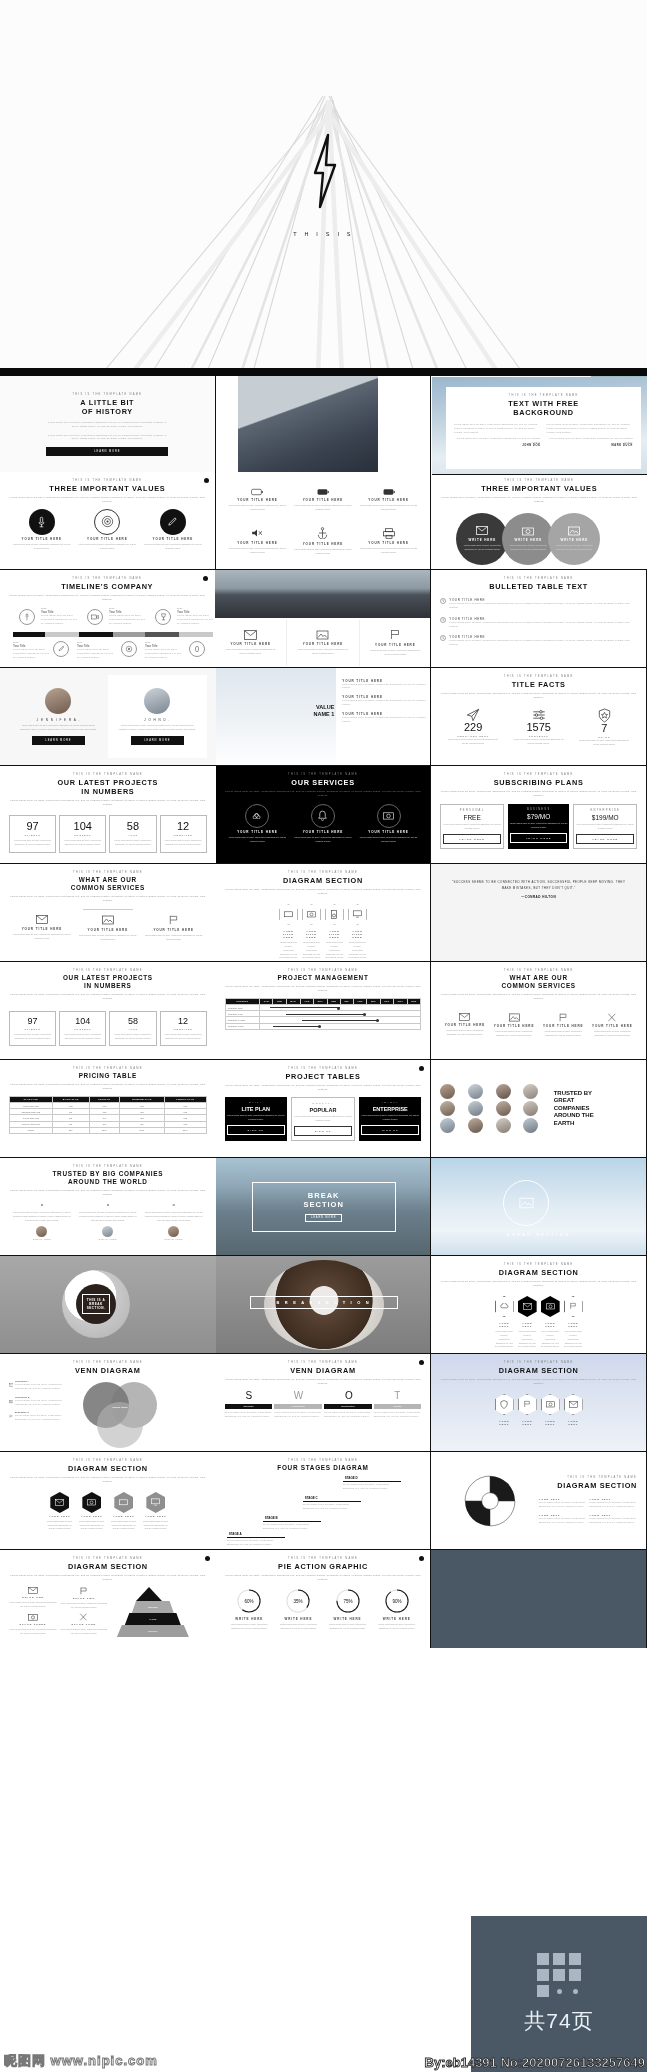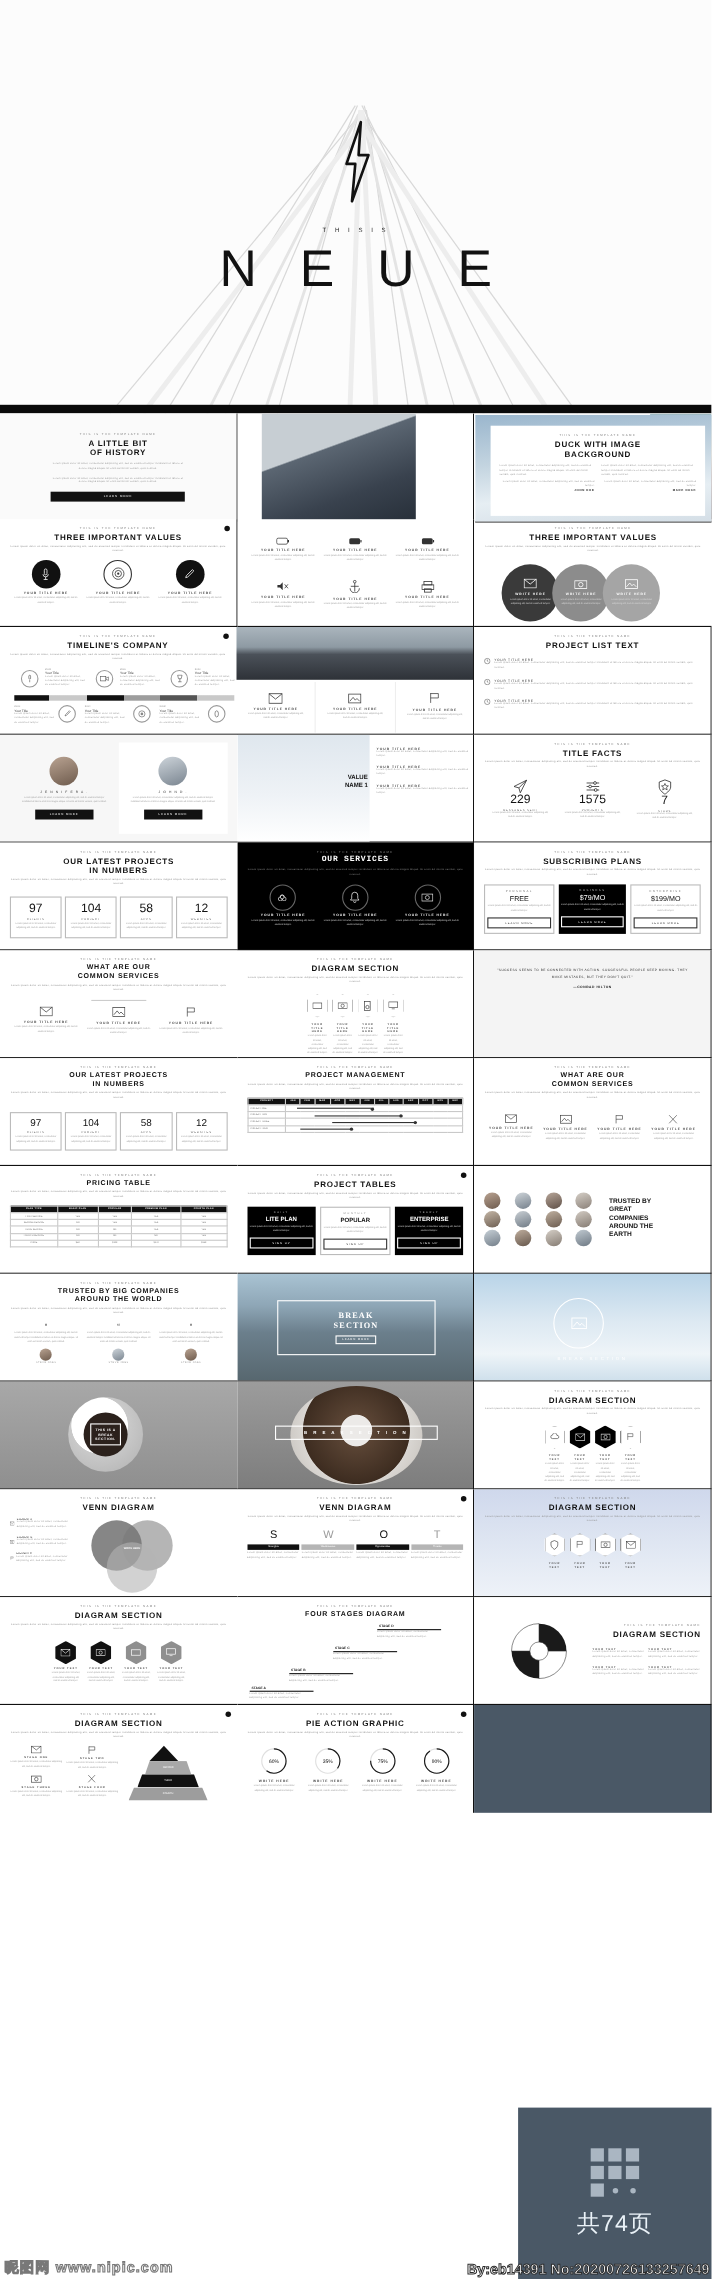--- a/index.html
+++ b/index.html
@@ -104,21 +104,20 @@
         <path d="M329 100 L342 376"></path>
       <path d="M326 118 L130 376"></path>
         <path d="M332 118 L500 376"></path>
     </g>
   </svg>
   <div class="hero-inner">
     <svg class="bolt" viewBox="0 0 30 76">
       <path d="M19 2 L6 40 L14 40 L11 74 L26 32 L17 32 Z" fill="none" stroke="#111" stroke-width="2.4" stroke-linejoin="round"></path>
     </svg>
     <div class="hero-kicker">T H I S   I S</div>
-    <div class="hero-title">N E U E</div>
   </div>
   <div class="hero-rule"></div>
 </div>
 
 <div class="grid">
 
   <div class="slide">
     <div class="pad" style="display:flex;align-items:center;justify-content:center;background:#fafafa;">
       <div style="width:62%;">
         <div class="kicker">THIS IS THE TEMPLATE NAME</div>
@@ -409,21 +408,21 @@
           </svg>
         <div class="ttl">YOUR TITLE HERE</div>
         <div class="body3" style="width:72%;">Lorem ipsum dolor sit amet, consectetur adipiscing elit, sed do eiusmod tempor.</div>
       </div>
     </div>
   </div>
 
   <div class="slide">
     <div class="pad">
       <div class="kicker">THIS IS THE TEMPLATE NAME</div>
-      <div class="stitle">PROJECT LIST TEXT</div>
+      <div class="stitle">BULLETED TABLE TEXT</div>
       <div style="margin-top:7px;">
         <div style="display:flex;align-items:flex-start;gap:3px;margin-bottom:7px;">
           <svg width="6" height="6" viewBox="0 0 12 12">
               <circle cx="6" cy="6" r="5" fill="none" stroke="#555" stroke-width="1"></circle>
               <path d="M6 3 V6 L8 7.5" stroke="#555" stroke-width="1" fill="none"></path>
             </svg>
           <div style="flex:1;">
             <div style="font-size:3px;color:#444;letter-spacing:.6px;">YOUR TITLE HERE</div>
             <div class="lorem">Lorem ipsum dolor sit amet, consectetur adipiscing elit, sed do eiusmod tempor incididunt ut labore et dolore magna aliqua. Ut enim ad minim veniam, quis nostrud.</div>
           </div>
@@ -555,21 +554,21 @@
           <div class="numlbl">WEBSITES</div>
           <div class="body3">Lorem ipsum dolor sit amet, consectetur adipiscing elit, sed do eiusmod tempor.</div>
         </div>
       </div>
     </div>
   </div>
 
   <div class="slide" style="background:#000;">
     <div class="pad">
       <div class="kicker" style="color:#888;">THIS IS THE TEMPLATE NAME</div>
-      <div class="stitle" style="color:#fff;font-family:Liberation Mono, monospace;">OUR SERVICES</div>
+      <div class="stitle" style="color:#fff;">OUR SERVICES</div>
       <div class="sub" style="color:#888;">Lorem ipsum dolor sit amet, consectetur adipiscing elit, sed do eiusmod tempor incididunt ut labore et dolore magna aliqua. Ut enim ad minim veniam, quis nostrud.</div>
       <div style="display:flex;justify-content:space-around;margin-top:6px;">
         <div style="width:30%;">
           <div class="circ" style="width:24px;height:24px;border:.6px solid #666;margin:0 auto;">
               <svg width="12" height="7" viewBox="0 0 22 12">
                 <path d="M7 6 a3.2 3.2 0 1 1 3.2 3 a3.2 3.2 0 1 0 3.2 -3 a3.2 3.2 0 1 0 -3.2 3 a3.2 3.2 0 1 1 -3.2 -3" fill="none" stroke="#fff" stroke-width="1.1"></path>
               </svg>
             </div>
           <div class="ttl w">YOUR TITLE HERE</div>
           <div class="body3 w">Lorem ipsum dolor sit amet, consectetur adipiscing elit, sed do eiusmod tempor.</div>
@@ -978,21 +977,21 @@
           <div class="body3">Lorem ipsum dolor sit amet, consectetur adipiscing elit, sed do eiusmod tempor incididunt ut labore et dolore magna aliqua. Ut enim ad minim veniam, quis nostrud.</div>
           <div class="av" style="width:11px;height:11px;margin:3px auto 0;background:linear-gradient(160deg,#b9a392,#6e5b4d);"></div>
           <div style="font-size:2.2px;color:#999;letter-spacing:.5px;margin-top:1px;">STEVE JOBS</div>
         </div>
       </div>
     </div>
   </div>
 
   <div class="slide img img-cliff" style="position:relative;">
     <div style="position:absolute;left:36px;top:24px;width:144px;height:50px;border:1px solid #fff;display:flex;flex-direction:column;align-items:center;justify-content:center;">
-      <div style="font-size:7.5px;font-weight:700;color:#fff;text-align:center;line-height:1.15;white-space:pre-line;letter-spacing:1px;font-family:Liberation Serif, serif;">BREAK
+      <div style="font-size:7.5px;font-weight:700;color:#fff;text-align:center;line-height:1.15;white-space:pre-line;letter-spacing:1px;">BREAK
 SECTION</div>
       <div style="font-size:2.6px;color:#fff;border:.6px solid #fff;padding:1.5px 5px;margin-top:4px;letter-spacing:.8px;">LEARN MORE</div>
     </div>
   </div>
 
   <div class="slide img img-cloud" style="position:relative;">
     <div class="circ" style="position:absolute;left:72px;top:22px;width:46px;height:46px;border:.8px solid #fff;">
       <svg width="15" height="12" viewBox="0 0 24 20">
           <rect x="1" y="2" width="22" height="16" fill="none" stroke="#fff" stroke-width="1.4"></rect>
           <path d="M3 15 L9 8 L13 13 L16 10 L21 15" fill="none" stroke="#fff" stroke-width="1.4"></path>
@@ -1388,21 +1387,21 @@
     </div>
   </div>
 
   <div class="slide" style="border-bottom:none;background:#4a5866;"></div>
 </div>
 
 <div style="position:absolute;left:432px;top:377px;width:215px;height:98px;overflow:hidden;border-bottom:1px solid #111;">
   <div class="img img-sky" style="left:0;top:0;width:215px;height:98px;"></div>
   <div style="position:absolute;left:14px;top:10px;width:195px;height:82px;background:#fff;padding:7px 8px;">
     <div class="kicker">THIS IS THE TEMPLATE NAME</div>
-    <div class="stitle" style="white-space:pre-line;">DUCK WITH IMAGE
+    <div class="stitle" style="white-space:pre-line;">TEXT WITH FREE
 BACKGROUND</div>
     <div style="display:flex;gap:6px;margin-top:6px;">
       <div style="flex:1;">
         <div class="lorem">Lorem ipsum dolor sit amet, consectetur adipiscing elit, sed do eiusmod tempor incididunt ut labore et dolore magna aliqua. Ut enim ad minim veniam, quis nostrud.</div>
         <div class="lorem" style="text-align:right;margin-top:2px;">Lorem ipsum dolor sit amet, consectetur adipiscing elit, sed do eiusmod tempor.</div>
         <div style="font-size:2.6px;font-weight:700;text-align:right;color:#222;letter-spacing:.6px;">JOHN DOE</div>
       </div>
       <div style="flex:1;">
         <div class="lorem">Lorem ipsum dolor sit amet, consectetur adipiscing elit, sed do eiusmod tempor incididunt ut labore et dolore magna aliqua. Ut enim ad minim veniam, quis nostrud.</div>
         <div class="lorem" style="text-align:right;margin-top:2px;">Lorem ipsum dolor sit amet, consectetur adipiscing elit, sed do eiusmod tempor.</div>

